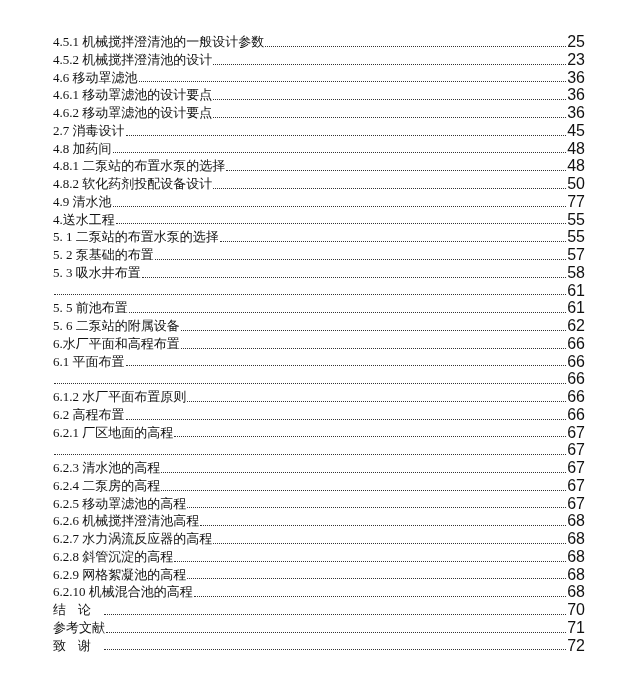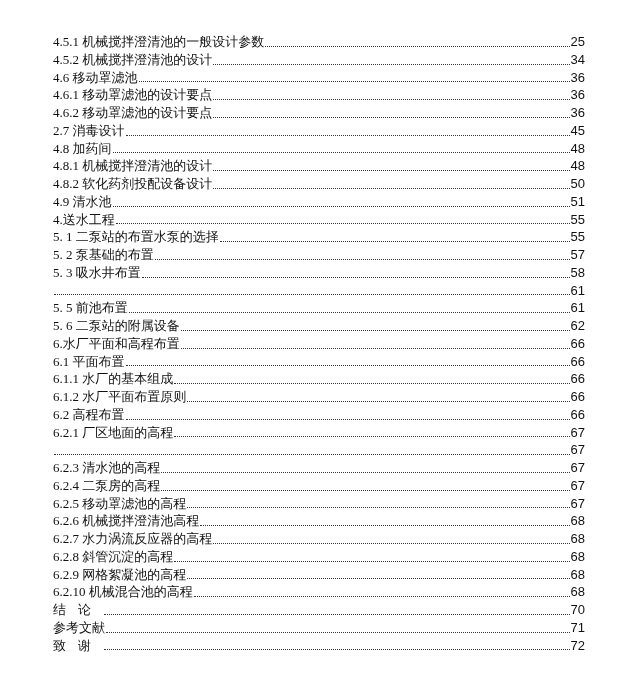--- a/index.html
+++ b/index.html
@@ -49,36 +49,36 @@
       left: 0;
       right: 0;
       bottom: 4px;
       border-bottom: 1px dotted #333333;
     }
     .toc-page {
       flex: 0 0 auto;
       min-width: 14px;
       text-align: right;
       font-family: "Liberation Sans", "DejaVu Sans", sans-serif;
-      font-size: 13px;
+      font-size: 16px;
     }
   </style>
 </head>
 <body>
 
 <div class="toc">
   <div class="toc-row">
       <span class="toc-title">4.5.1 机械搅拌澄清池的一般设计参数</span>
       <span class="toc-leader"></span>
       <span class="toc-page">25</span>
     </div>
   <div class="toc-row">
       <span class="toc-title">4.5.2 机械搅拌澄清池的设计</span>
       <span class="toc-leader"></span>
-      <span class="toc-page">34</span>
+      <span class="toc-page">23</span>
     </div>
   <div class="toc-row">
       <span class="toc-title">4.6 移动罩滤池</span>
       <span class="toc-leader"></span>
       <span class="toc-page">36</span>
     </div>
   <div class="toc-row">
       <span class="toc-title">4.6.1 移动罩滤池的设计要点</span>
       <span class="toc-leader"></span>
       <span class="toc-page">36</span>
@@ -92,33 +92,33 @@
       <span class="toc-title">2.7 消毒设计</span>
       <span class="toc-leader"></span>
       <span class="toc-page">45</span>
     </div>
   <div class="toc-row">
       <span class="toc-title">4.8 加药间</span>
       <span class="toc-leader"></span>
       <span class="toc-page">48</span>
     </div>
   <div class="toc-row">
-      <span class="toc-title">4.8.1 机械搅拌澄清池的设计</span>
+      <span class="toc-title">4.8.1 二泵站的布置水泵的选择</span>
       <span class="toc-leader"></span>
       <span class="toc-page">48</span>
     </div>
   <div class="toc-row">
       <span class="toc-title">4.8.2 软化药剂投配设备设计</span>
       <span class="toc-leader"></span>
       <span class="toc-page">50</span>
     </div>
   <div class="toc-row">
       <span class="toc-title">4.9 清水池</span>
       <span class="toc-leader"></span>
-      <span class="toc-page">51</span>
+      <span class="toc-page">77</span>
     </div>
   <div class="toc-row">
       <span class="toc-title">4.送水工程</span>
       <span class="toc-leader"></span>
       <span class="toc-page">55</span>
     </div>
   <div class="toc-row">
       <span class="toc-title">5. 1 二泵站的布置水泵的选择</span>
       <span class="toc-leader"></span>
       <span class="toc-page">55</span>
@@ -151,21 +151,20 @@
       <span class="toc-title">6.水厂平面和高程布置</span>
       <span class="toc-leader"></span>
       <span class="toc-page">66</span>
     </div>
   <div class="toc-row">
       <span class="toc-title">6.1 平面布置</span>
       <span class="toc-leader"></span>
       <span class="toc-page">66</span>
     </div>
   <div class="toc-row">
-      <span class="toc-title">6.1.1 水厂的基本组成</span>
       <span class="toc-leader"></span>
       <span class="toc-page">66</span>
     </div>
   <div class="toc-row">
       <span class="toc-title">6.1.2 水厂平面布置原则</span>
       <span class="toc-leader"></span>
       <span class="toc-page">66</span>
     </div>
   <div class="toc-row">
       <span class="toc-title">6.2 高程布置</span>

